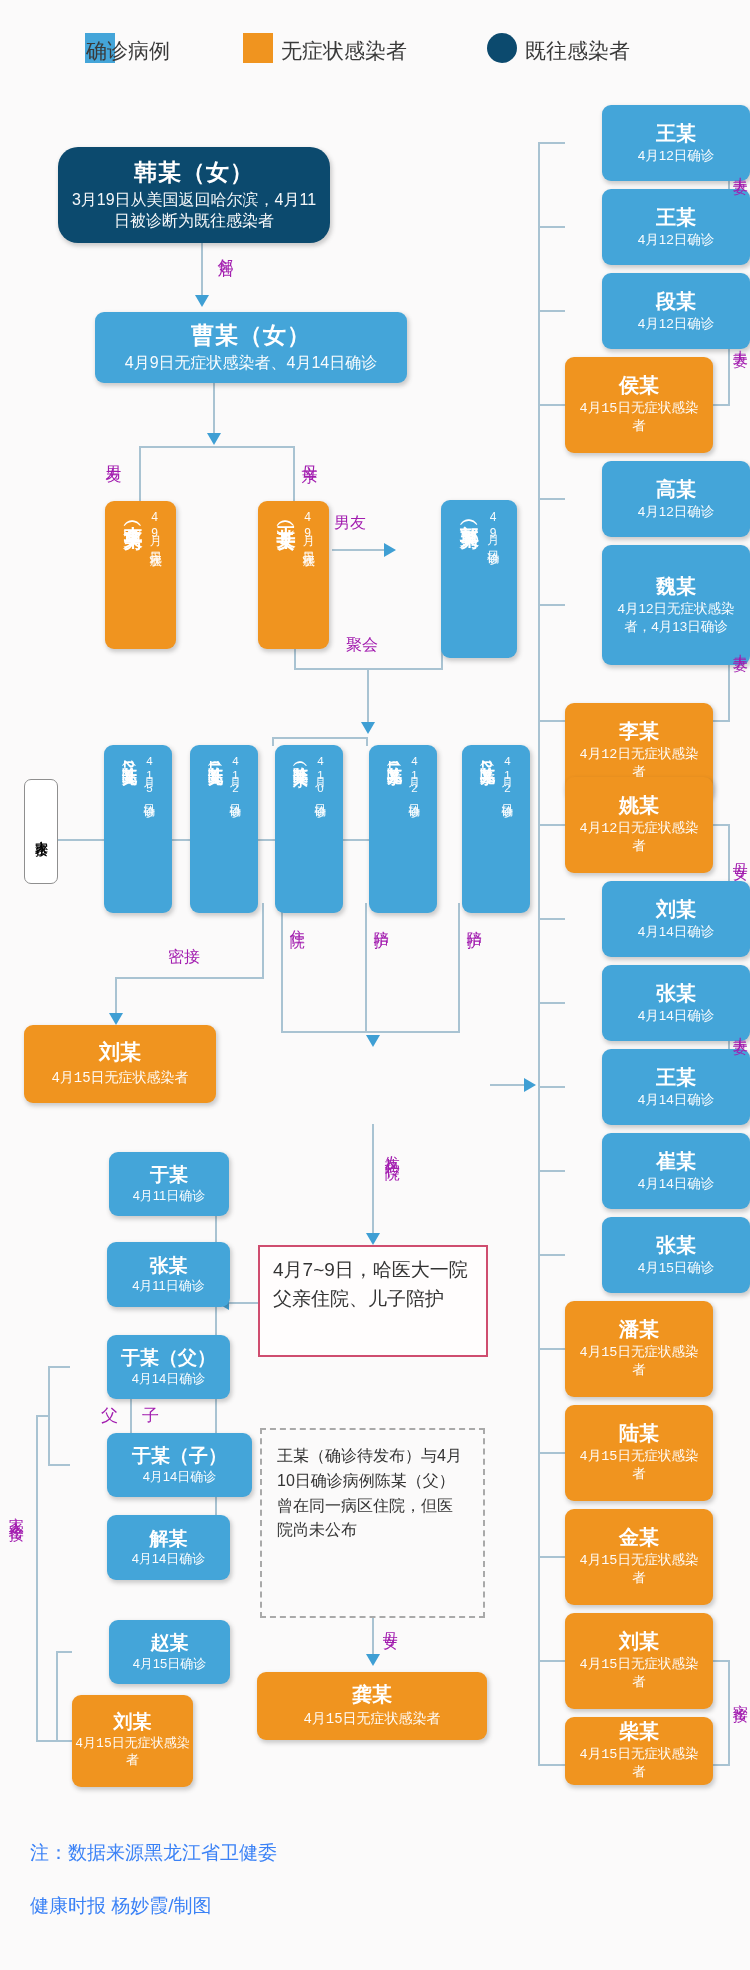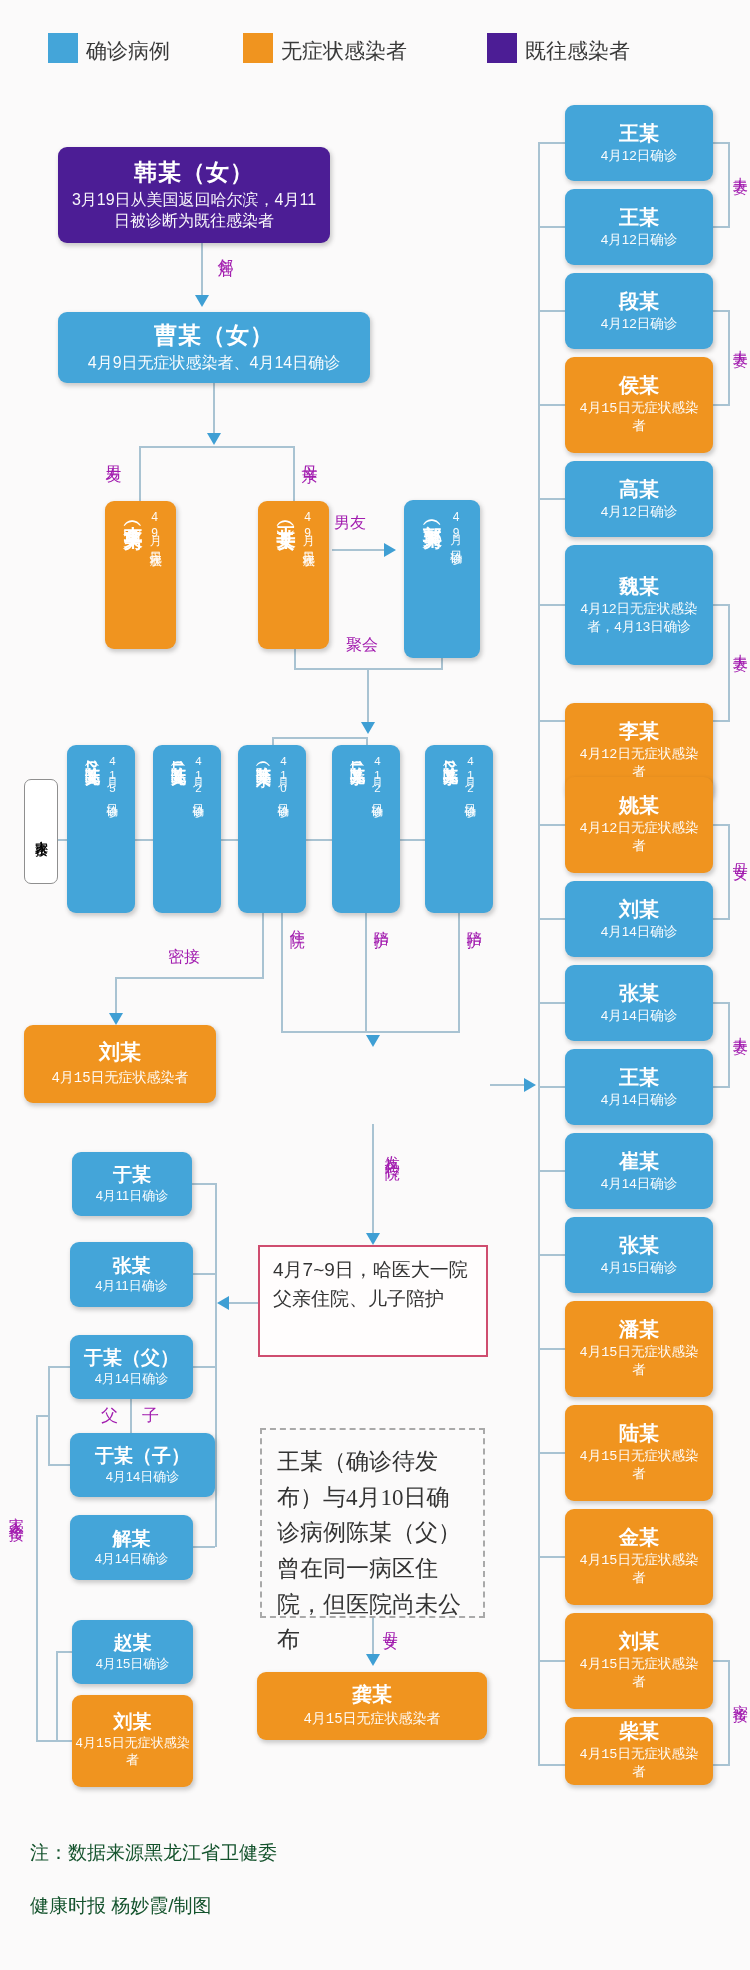--- a/index.html
+++ b/index.html
@@ -6,23 +6,23 @@
   #stage{
     position:relative;width:750px;height:1970px;background:#fbfafa;
     font-family:"Liberation Sans","DejaVu Sans",sans-serif;overflow:hidden;
   }
   
   .box{
     position:absolute;border-radius:9px;color:#fff;display:flex;
     flex-direction:column;justify-content:center;align-items:center;
     box-shadow:1.5px 2.5px 4px rgba(60,60,60,.25);z-index:3;text-align:center;
   }
-  .blue{background:#44a5d9;}
+  .blue{background:#44a5d9;margin-left:37px;}
   .orange{background:#f0941f;font-family:Liberation Mono, monospace;}
-  .pink{background:#4c1d95;}
+  .pink{background:#0c4a6e;border-radius:20px;}
   .box .nm{font-weight:bold;line-height:1.25;}
   .box .ds{opacity:.96;line-height:1.3;}
   .hnode .nm{font-size:23px;letter-spacing:1px;}
   .hnode .ds{font-size:16px;margin-top:3px;padding:0 8px;}
   .mnode .nm{font-size:21px;}
   .mnode .ds{font-size:14px;margin-top:2px;padding:0 6px;}
   .lc .nm{font-size:19px;}
   .lc .ds{font-size:13px;margin-top:1px;}
   .rc{width:148px;left:565px;}
   .rc .nm{font-size:20px;}
@@ -43,25 +43,25 @@
   
   .lbl{position:absolute;color:#a21caf;font-size:16px;z-index:4;line-height:1.15;}
   .vt{writing-mode:vertical-rl;text-orientation:upright;letter-spacing:3px;}
   .small{font-size:15px;}
   .lblbox{background:#fff;border:1.5px solid #8f8f8f;border-radius:7px;
     display:flex;align-items:center;justify-content:center;font-size:13px;letter-spacing:1px;}
   
   .evt{position:absolute;background:#fffdfd;border:2px solid #cf4d6f;color:#333;
     font-size:19px;line-height:1.5;padding:9px 13px;z-index:3;box-sizing:border-box;}
   .dash{position:absolute;background:transparent;border:2px dashed #a9a9a9;color:#333;
-    font-size:23px;line-height:1.55;padding:14px 15px;z-index:3;box-sizing:border-box;font-family:Liberation Serif, serif;}
+    font-size:16px;line-height:1.55;padding:14px 15px;z-index:3;box-sizing:border-box;}
   
   .sw{position:absolute;width:30px;height:30px;z-index:3;}
   .leglbl{position:absolute;font-size:21px;color:#3a3a3a;z-index:3;}
-  .foot{position:absolute;font-size:19px;color:#14532d;z-index:3;}
+  .foot{position:absolute;font-size:19px;color:#3b82f6;z-index:3;}
 </style>
 </head>
 <body>
 
 <div id="stage">
 
   <div class="sw blue" style="left:48px;top:33px"></div>
   <div class="leglbl" style="left:86px;top:37px">确诊病例</div>
   <div class="sw orange" style="left:243px;top:33px"></div>
   <div class="leglbl" style="left:281px;top:37px">无症状感染者</div>

